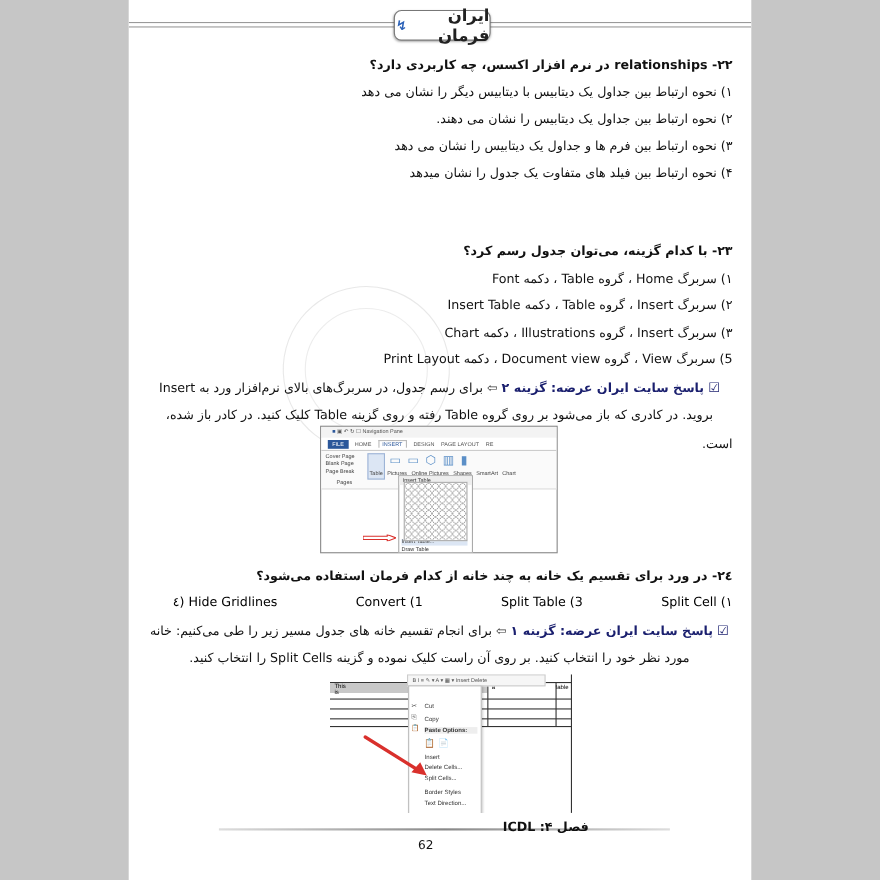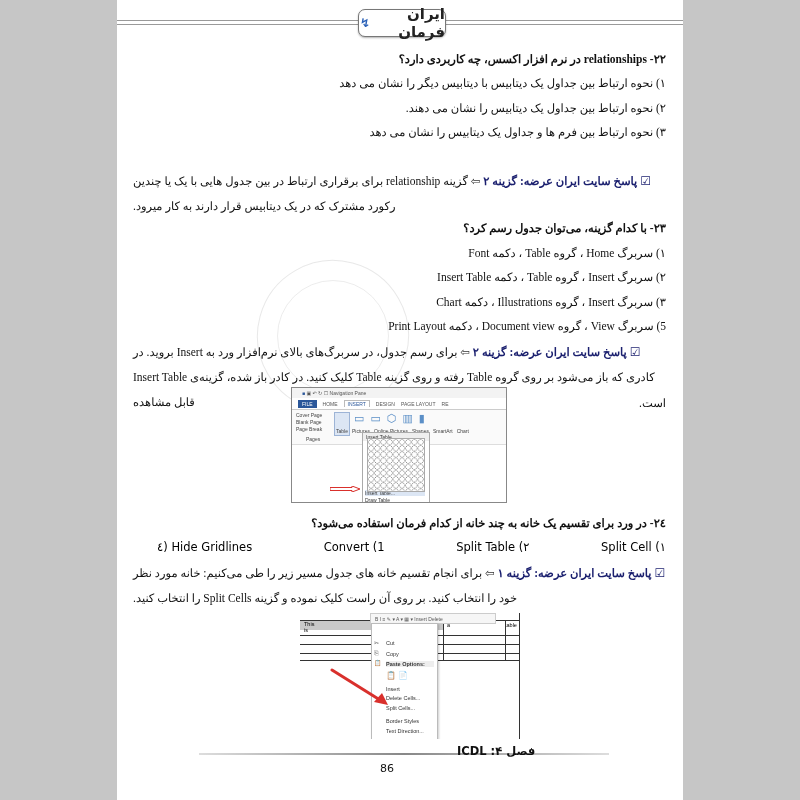--- a/index.html
+++ b/index.html
@@ -6,21 +6,21 @@
     body { width:800px; height:800px; background:#c6c6c6; position:relative; overflow:hidden;
       font-family:"DejaVu Sans", sans-serif; }
     .page { position:absolute; left:117px; top:0; width:566px; height:800px; background:#ffffff; overflow:hidden; }
     .hdr-line { position:absolute; top:20px; height:3px; border-top:1px solid #9a9a9a; border-bottom:1px solid #9a9a9a; background:#fff; }
     .hdr-line.l { left:0; width:242px; }
     .hdr-line.r { left:326px; width:240px; }
     .logo { position:absolute; left:241px; top:9px; width:86px; height:26px; border:1px solid #777; border-radius:7px;
       background:#fff; box-shadow:0 1px 2px rgba(0,0,0,0.3); display:flex; align-items:center; justify-content:center;
       font-weight:bold; font-size:15px; color:#222; direction:rtl; }
     .logo .swoosh { color:#2c62b8; font-size:12px; margin:0 1px; }
-    .txt { position:absolute; right:17px; direction:rtl; text-align:left; font-size:11.5px; color:#111; white-space:nowrap;font-family:Liberation Serif, serif; }
+    .txt { position:absolute; right:17px; direction:rtl; text-align:center; font-size:11.5px; color:#111; white-space:nowrap; }
     .q { font-weight:bold; }
     .ans { white-space:normal; left:16px; line-height:25px; }
     .ans .lbl { color:#1a1f6e; font-weight:bold; }
     .chk { color:#1a1f6e; font-size:12px; }
     .arr { color:#333; }
     .opts-row { position:absolute; left:40px; right:17px; top:540px; direction:rtl; display:flex; justify-content:space-between; font-size:11.5px; }
     .opts-row span { display:inline-block; }
     .shot { position:absolute; border:1px solid #888; background:#fff; overflow:hidden; font-family:"Liberation Sans", sans-serif; }
     
     .s1 { left:174px; top:387px; width:214px; height:114px; }
@@ -60,26 +60,21 @@
     <span class="swoosh">↯</span>
   </div>
 
   <div class="wm"></div>
   <div class="wm2"></div>
 
   <div class="txt q" style="top:52px">۲۲- relationships در نرم افزار اکسس، چه کاربردی دارد؟</div>
   <div class="txt" style="top:76px">۱) نحوه ارتباط بین جداول یک دیتابیس با دیتابیس دیگر را نشان می دهد</div>
   <div class="txt" style="top:101px">۲) نحوه ارتباط بین جداول یک دیتابیس را نشان می دهند.</div>
   <div class="txt" style="top:125px">۳) نحوه ارتباط بین فرم ها و جداول یک دیتابیس را نشان می دهد</div>
-  <div class="txt ans" style="top:169px">
-    <span class="chk">☑</span>
-    <span class="lbl">پاسخ سایت ایران عرضه: گزینه ۲</span>
-    <span class="arr">⇦</span>
-    <span>گزینه relationship برای برقراری ارتباط در بین جدول هایی با یک یا چندین رکورد مشترک که در یک دیتابیس قرار دارند به کار میرود.</span>
-  </div>
+  <div class="txt" style="top:150px">۴) نحوه ارتباط بین فیلد های متفاوت یک جدول را نشان میدهد</div>
 
   <div class="txt q" style="top:221px">۲۳- با کدام گزینه، می‌توان جدول رسم کرد؟</div>
   <div class="txt" style="top:246px">۱) سربرگ Home ، گروه Table ، دکمه Font</div>
   <div class="txt" style="top:270px">۲) سربرگ Insert ، گروه Table ، دکمه Insert Table</div>
   <div class="txt" style="top:295px">۳) سربرگ Insert ، گروه Illustrations ، دکمه Chart</div>
   <div class="txt" style="top:319px">5) سربرگ View ، گروه Document view ، دکمه Print Layout</div>
   <div class="txt ans" style="top:340px">
     <span class="chk">☑</span>
     <span class="lbl">پاسخ سایت ایران عرضه: گزینه ۲</span>
     <span class="arr">⇦</span>
@@ -123,21 +118,21 @@
     </div>
     <div class="grid"></div>
     <svg class="redarrow" viewBox="0 0 30 6">
       <polygon points="0,1.5 22,1.5 22,0 30,3 22,6 22,4.5 0,4.5" fill="#fff" stroke="#d9302c" stroke-width="1"></polygon>
     </svg>
   </div>
 
   <div class="txt q" style="top:516px">۲٤- در ورد برای تقسیم یک خانه به چند خانه از کدام فرمان استفاده می‌شود؟</div>
   <div class="opts-row">
     <span>Split Cell (۱</span>
-    <span>Split Table (۲</span>
+    <span>Split Table (3</span>
     <span>Convert (1</span>
     <span>Hide Gridlines (٤</span>
   </div>
   <div class="txt ans" style="top:561px">
     <span class="chk">☑</span>
     <span class="lbl">پاسخ سایت ایران عرضه: گزینه ۱</span>
     <span class="arr">⇦</span>
     <span>برای انجام تقسیم خانه های جدول مسیر زیر را طی می‌کنیم: خانه مورد نظر خود را انتخاب کنید. بر روی آن راست کلیک نموده و گزینه Split Cells را انتخاب کنید.</span>
   </div>
 
@@ -169,15 +164,15 @@
       <div class="it" style="top:104px">Text Direction...</div>
       <div style="position:absolute;left:2px;top:14px;font-size:6px;color:#555;line-height:10px">✂<br>⎘<br>📋</div>
     </div>
     <svg style="position:absolute;left:30px;top:55px" width="60" height="38" viewBox="0 0 60 38">
       <line x1="2" y1="2" x2="50" y2="32" stroke="#d9302c" stroke-width="3" stroke-linecap="round"></line>
       <polygon points="58,37 44,34 52,25" fill="#d9302c"></polygon>
     </svg>
   </div>
 
   <div class="footer-line"></div>
-  <div class="pgnum">86</div>
+  <div class="pgnum">62</div>
   <div class="chapter">فصل ۴: ICDL</div>
 </div>
 
 </body></html>

